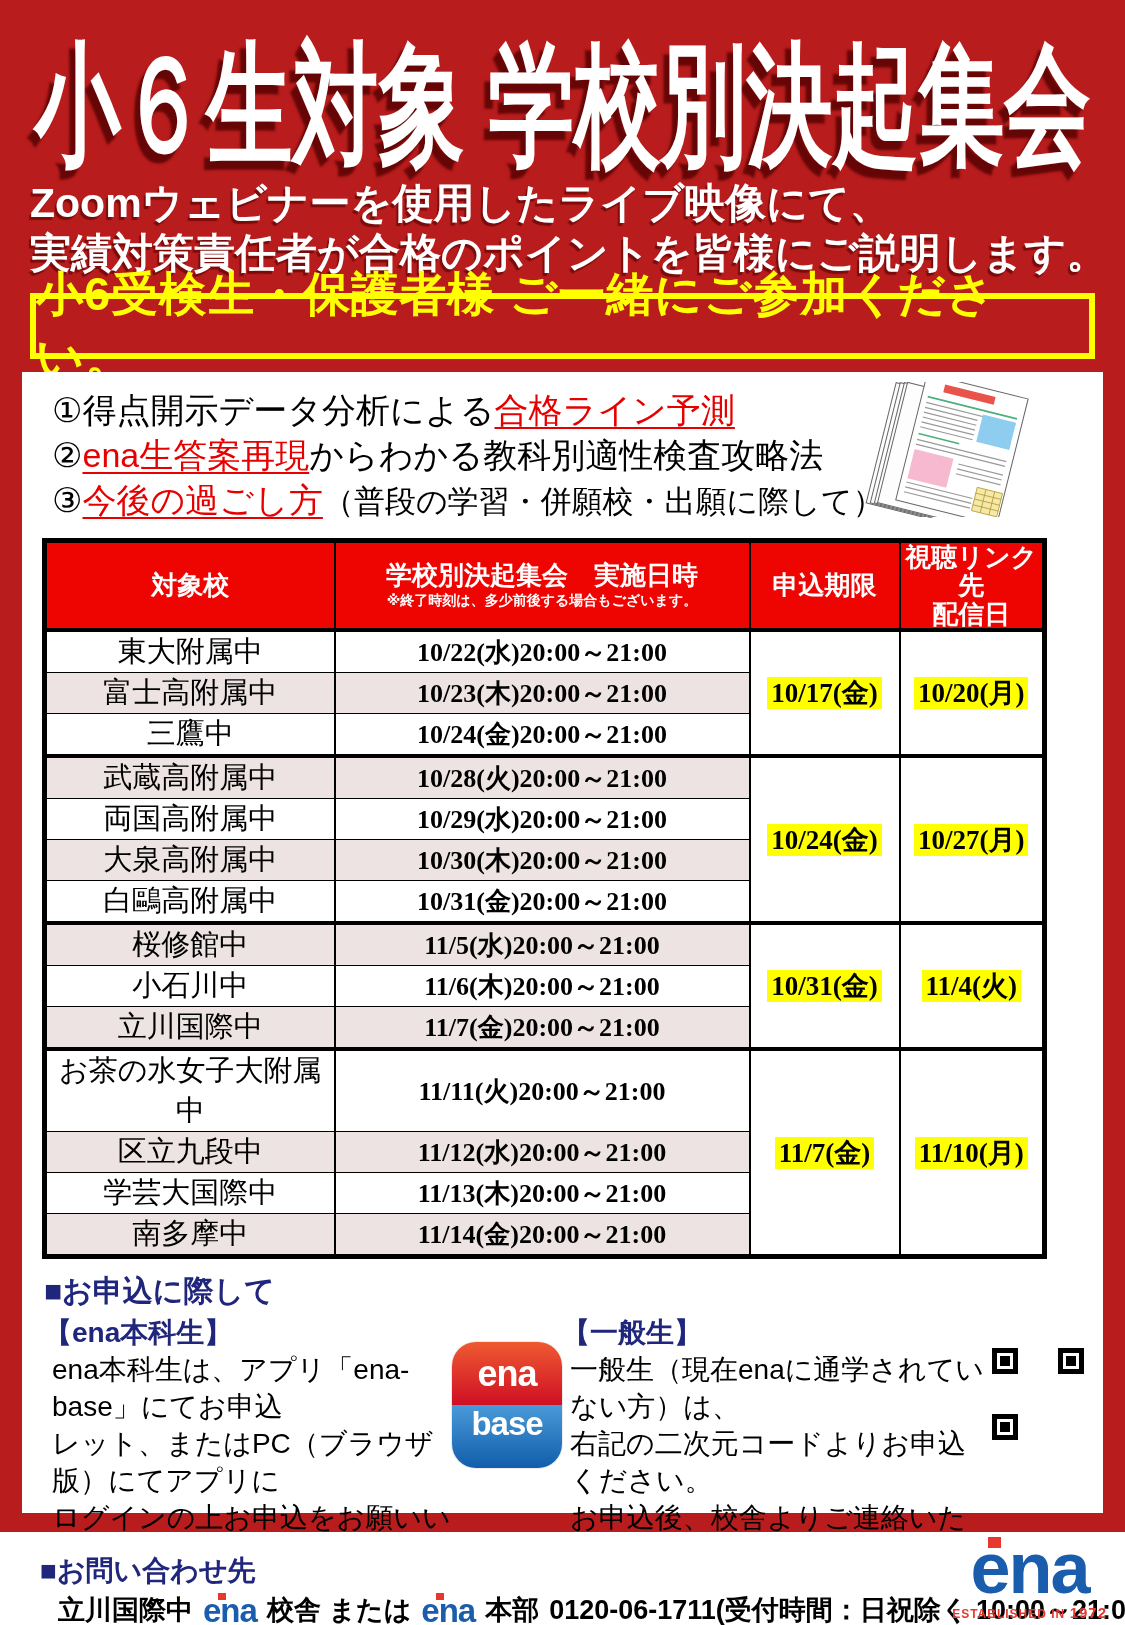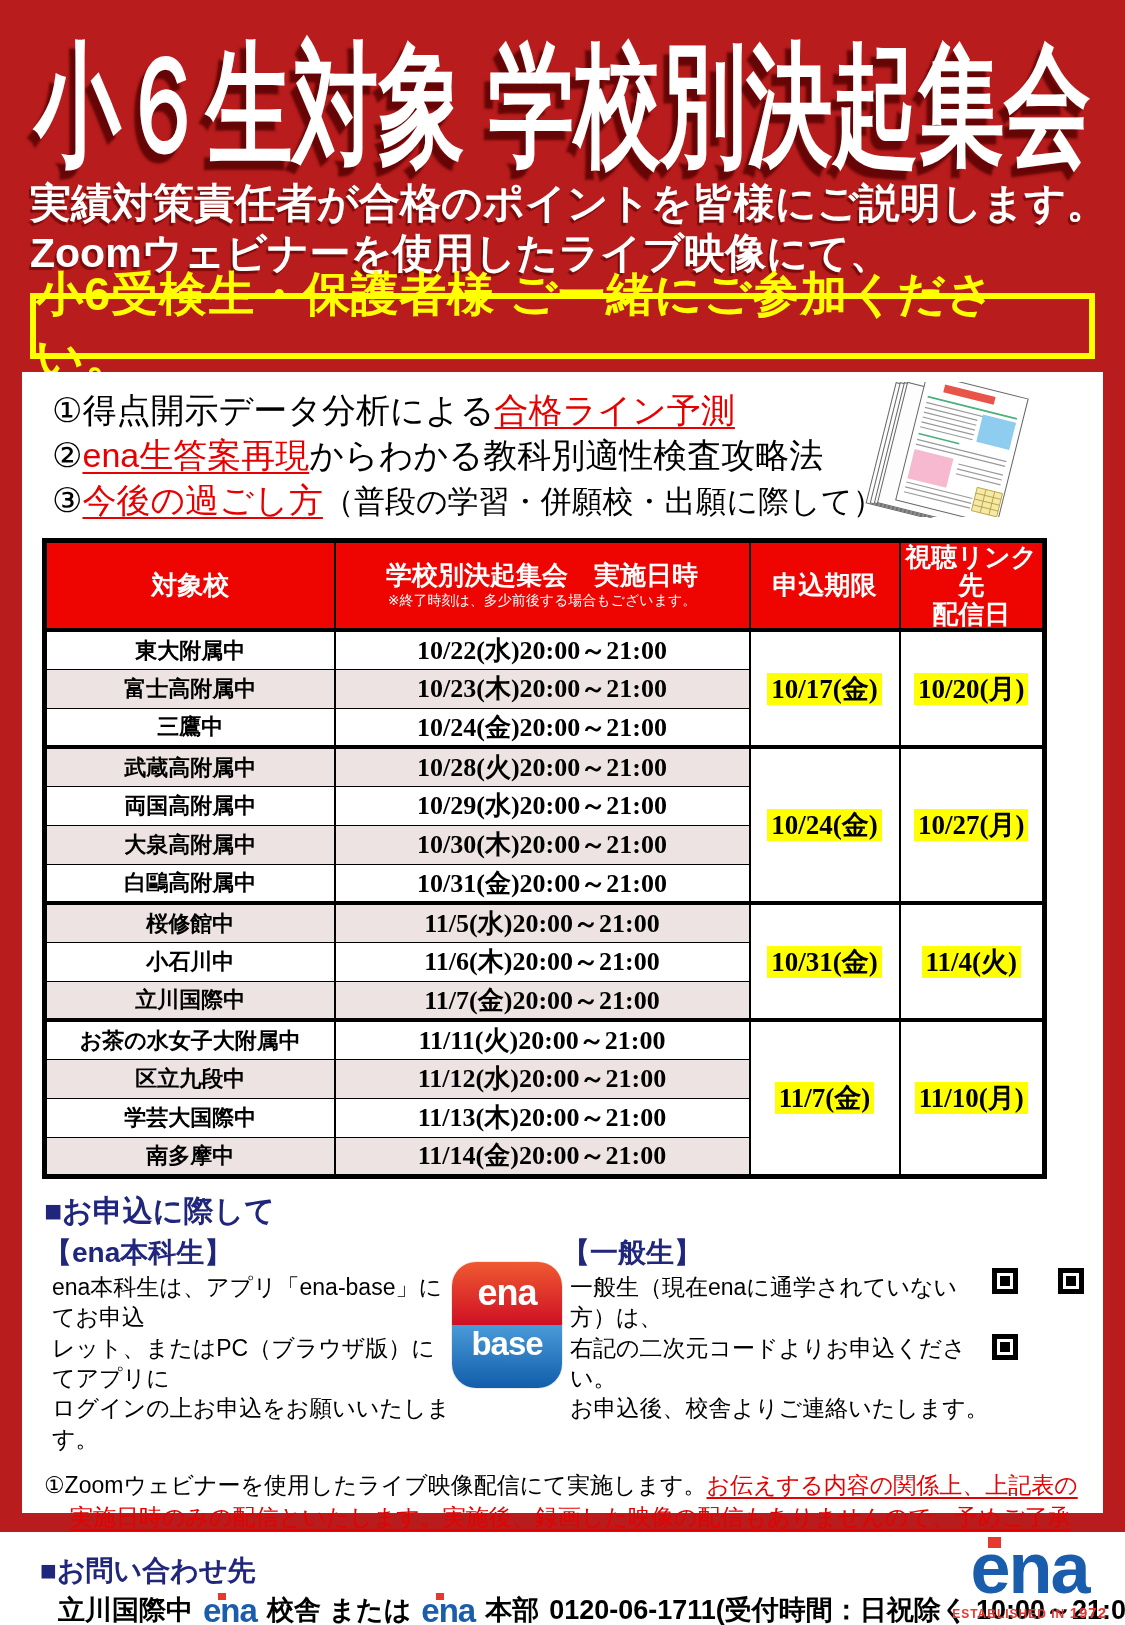--- a/index.html
+++ b/index.html
@@ -30,34 +30,34 @@
   .points .rd{ color:#e60000; text-decoration:underline; text-underline-offset:5px; text-decoration-thickness:2px; }
   .points .sm{ font-size:31px; }
   .papers{ position:absolute; top:10px; right:40px; width:205px; height:135px; }
 
   
   table.sched{ border-collapse:collapse; margin:14px 0 0 20px; width:1005px; table-layout:fixed;
     border:5px solid #000; }
   table.sched th, table.sched td{ border:2px solid #000; text-align:center; vertical-align:middle; }
   table.sched thead th{ background:#ee0400; color:#fff; height:62px; border-bottom:4px solid #000; }
   .th-main{ font-size:26px; font-weight:bold; line-height:1.1; }
-  .th-note{ font-size:14px; font-weight:normal; margin-top:3px; }
+  .th-note{ font-size:14px; font-weight:bold; margin-top:3px; }
   table.sched tbody td{ height:39px; border-top-width:1px; border-bottom-width:1px; }
   table.sched tbody tr.gs td{ border-top:4px solid #000; }
-  td.school{ font-weight:bold; font-size:22px; background:#fff; }
+  td.school{ font-weight:normal; font-size:29px; background:#fff; }
   tr.alt td.school, tr.alt td.time{ background:#ece3e2; }
   td.time{ font-family:"Liberation Serif","DejaVu Serif",serif; font-size:26px; font-weight:bold; background:#fff; letter-spacing:0; }
   td.merge{ background:#fff; }
   .hl{ background:#ffff00; font-family:"Liberation Serif","DejaVu Serif",serif; font-weight:bold; font-size:27px; padding:1px 4px; }
 
   
   .apply-heading{ margin:12px 0 2px 22px; font-size:30px; font-weight:900; color:#20267c; }
   .apply-row{ display:flex; padding:0 14px 0 22px; }
   .col-heading{ font-size:28px; font-weight:bold; color:#20267c; }
-  .body-text{ font-size:23px; line-height:1.32; color:#000; padding-left:8px; }
+  .body-text{ font-size:28px; line-height:1.32; color:#000; padding-left:8px; }
   .col-ena{ width:408px; }
   .col-general{ width:428px; }
   .app-icon{ width:110px; height:126px; border-radius:24px; overflow:hidden; margin-top:28px;
     display:flex; flex-direction:column; box-shadow:0 0 0 1px rgba(0,0,0,.08); }
   .app-top{ flex:1; background:linear-gradient(180deg,#ef5a31,#cf0f24); display:flex; align-items:center; justify-content:center;
     color:#fff; font-weight:900; font-size:36px; letter-spacing:-1px; }
   .app-bottom{ flex:1; background:linear-gradient(180deg,#4a9ad8,#115dab); display:flex; align-items:flex-start; justify-content:center;
     color:#fff; font-weight:900; font-size:33px; letter-spacing:-1px; }
   .qr{ position:relative; width:96px; height:96px; margin-top:32px; background:#fff; border:2px solid #fff; flex:none;
     background-image:
@@ -87,22 +87,22 @@
   .established .yr{ font-size:15px; }
 </style>
 </head>
 <body>
 
 <div class="page">
 
   <div class="main-title">小６生対象 学校別決起集会</div>
 
   <div class="subtitle">
+    <div>Zoomウェビナーを使用したライブ映像にて、</div>
     <div>実績対策責任者が合格のポイントを皆様にご説明します。</div>
-    <div>Zoomウェビナーを使用したライブ映像にて、</div>
   </div>
 
   <div class="cta-box">
     <span class="cta-text">小6受検生・保護者様 ご一緒にご参加ください。</span>
   </div>
 
   <div class="panel">
 
     <div class="points">
       <div><span>①得点開示データ分析による</span><span class="rd">合格ライン予測</span></div>

